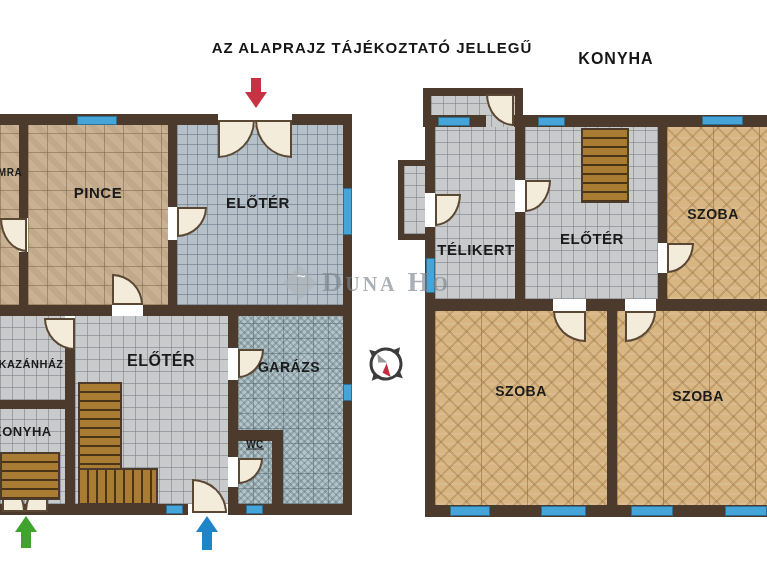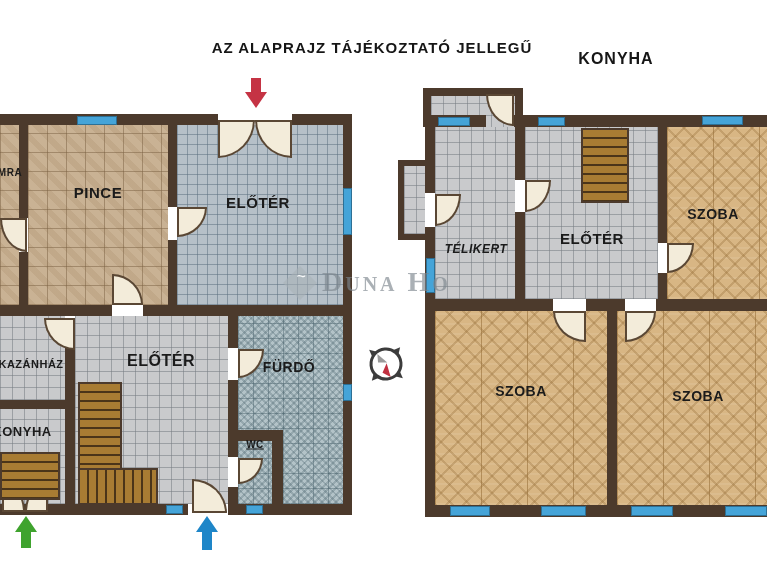--- a/index.html
+++ b/index.html
@@ -117,21 +117,21 @@
     <div class="stair v" style="left:78px;top:382px;width:44px;height:88px;"></div>
     <div class="stair h" style="left:78px;top:468px;width:80px;height:37px;"></div>
     <div class="stair v" style="left:0;top:452px;width:60px;height:48px;"></div>
 
     <div class="rlabel" style="left:10px;top:172px;font-size:10px;">MRA</div>
     <div class="rlabel" style="left:98px;top:192px;font-size:15px;">PINCE</div>
     <div class="rlabel" style="left:258px;top:202px;font-size:15px;">ELŐTÉR</div>
     <div class="rlabel" style="left:31px;top:364px;font-size:11px;">KAZÁNHÁZ</div>
     <div class="rlabel" style="left:22px;top:431px;font-size:13px;">KONYHA</div>
     <div class="rlabel" style="left:161px;top:361px;font-size:16px;">ELŐTÉR</div>
-    <div class="rlabel" style="left:289px;top:367px;font-size:14px;">FÜRDŐ</div>
+    <div class="rlabel" style="left:289px;top:367px;font-size:14px;">GARÁZS</div>
     <div class="rlabel" style="left:255px;top:444px;font-size:10px;text-decoration:underline;">WC</div>
   </div>
 
   <div>
 
     <div class="floor floor-light" style="left:431px;top:96px;width:84px;height:32px;"></div>
     <div class="floor floor-light" style="left:404px;top:166px;width:21px;height:68px;"></div>
     <div class="floor floor-light" style="left:435px;top:127px;width:80px;height:172px;"></div>
     <div class="floor floor-light" style="left:525px;top:127px;width:133px;height:172px;"></div>
     <div class="floor floor-parquet" style="left:667px;top:127px;width:100px;height:172px;"></div>
@@ -169,21 +169,21 @@
 
     <div class="door r-bl" style="left:486px;top:94px;width:28px;height:32px;"></div>
     <div class="door r-br" style="left:435px;top:194px;width:26px;height:32px;"></div>
     <div class="door r-br" style="left:525px;top:180px;width:26px;height:32px;"></div>
     <div class="door r-br" style="left:667px;top:243px;width:27px;height:30px;"></div>
     <div class="door r-bl" style="left:553px;top:311px;width:33px;height:31px;"></div>
     <div class="door r-br" style="left:625px;top:311px;width:31px;height:31px;"></div>
 
     <div class="stair v" style="left:581px;top:128px;width:48px;height:75px;"></div>
 
-    <div class="rlabel" style="left:476px;top:249px;font-size:12px;font-style:italic;">TÉLIKERT</div>
+    <div class="rlabel" style="left:476px;top:249px;font-size:15px;">TÉLIKERT</div>
     <div class="rlabel" style="left:592px;top:238px;font-size:15px;">ELŐTÉR</div>
     <div class="rlabel" style="left:713px;top:214px;font-size:14px;">SZOBA</div>
     <div class="rlabel" style="left:521px;top:391px;font-size:14px;">SZOBA</div>
     <div class="rlabel" style="left:698px;top:396px;font-size:14px;">SZOBA</div>
   </div>
 
   <div>
     <div class="wm-diamond" style="left:288px;top:271px;">
         <span>~</span>
       </div>

